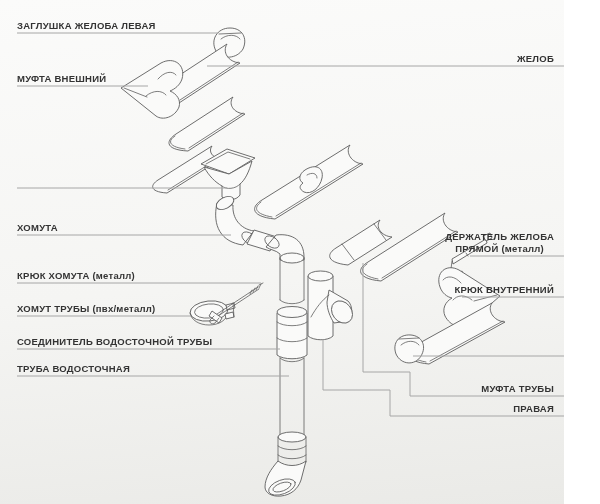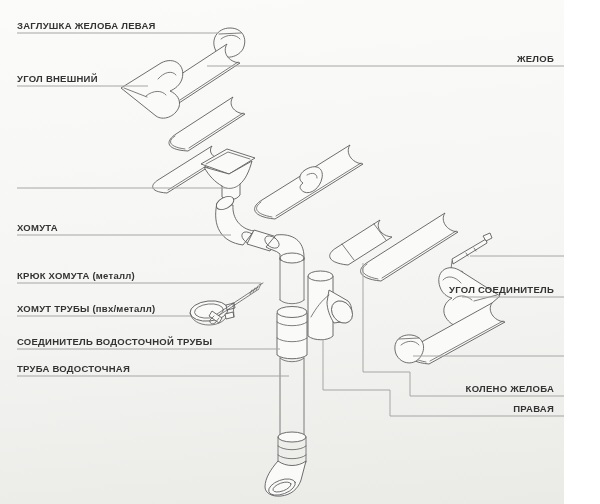--- a/index.html
+++ b/index.html
@@ -173,25 +173,29 @@
       <path class="ldr" d="M207,66 L590,66"></path>
       <path class="ldr" d="M470,256 L590,256"></path>
       <path class="ldr" d="M462,297 L590,297"></path>
       <path class="ldr" d="M413,356 L590,356"></path>
       <path class="ldr" d="M363,263 L363,372 L410,372 L410,396 L590,396"></path>
       <path class="ldr" d="M323,339 L323,390 L390,390 L390,416 L590,416"></path>
     </g>
   </svg>
 
   <div class="lbl" style="left:17px;top:20px">ЗАГЛУШКА ЖЕЛОБА ЛЕВАЯ</div>
-  <div class="lbl" style="left:17px;top:73px">УГОЛ ВНЕШНИЙ</div>
+  <div class="lbl" style="left:17px;top:73px">МУФТА ВНЕШНИЙ</div>
   <div class="lbl" style="left:17px;top:222px">ХОМУТА</div>
   <div class="lbl" style="left:17px;top:270px">КРЮК ХОМУТА (металл)</div>
   <div class="lbl" style="left:17px;top:303px">ХОМУТ ТРУБЫ (пвх/металл)</div>
   <div class="lbl" style="left:17px;top:336px">СОЕДИНИТЕЛЬ ВОДОСТОЧНОЙ ТРУБЫ</div>
   <div class="lbl" style="left:17px;top:363px">ТРУБА ВОДОСТОЧНАЯ</div>
 
   <div class="lbl r" style="right:10px;top:53px">ЖЕЛОБ</div>
-  <div class="lbl r" style="right:10px;top:284px">УГОЛ СОЕДИНИТЕЛЬ</div>
-  <div class="lbl r" style="right:10px;top:383px">КОЛЕНО ЖЕЛОБА</div>
+  <div class="lbl r" style="right:10px;top:231px">
+    <div>ДЕРЖАТЕЛЬ ЖЕЛОБА</div>
+    <div>ПРЯМОЙ (металл)</div>
+  </div>
+  <div class="lbl r" style="right:10px;top:284px">КРЮК ВНУТРЕННИЙ</div>
+  <div class="lbl r" style="right:10px;top:383px">МУФТА ТРУБЫ</div>
   <div class="lbl r" style="right:10px;top:403px">ПРАВАЯ</div>
 
 </div>
 
 </body></html>

